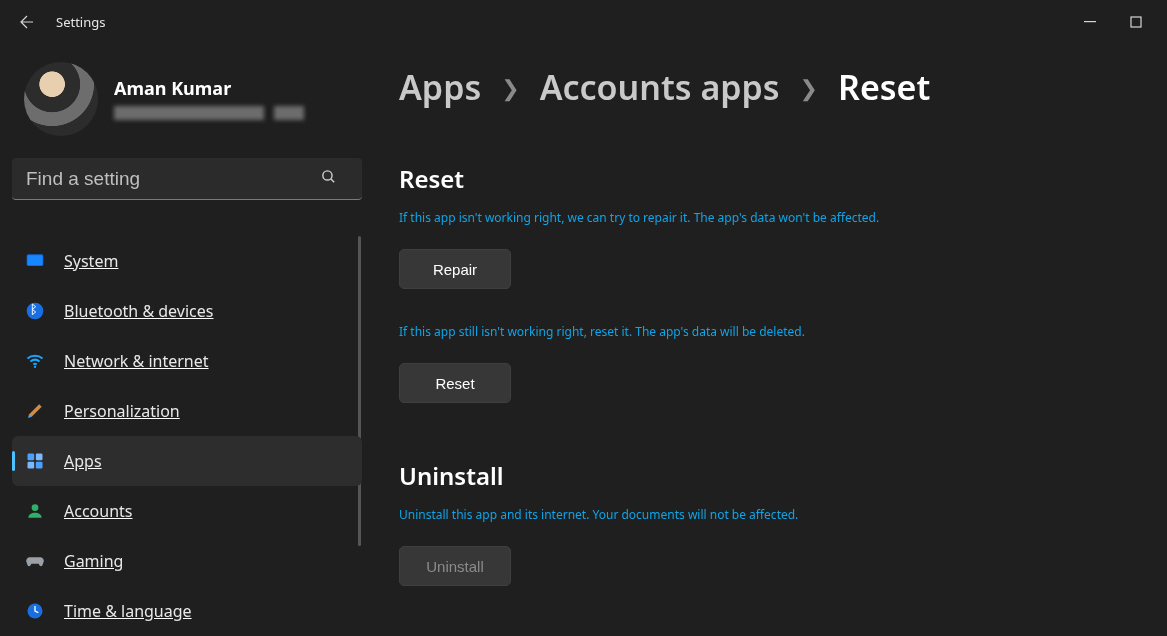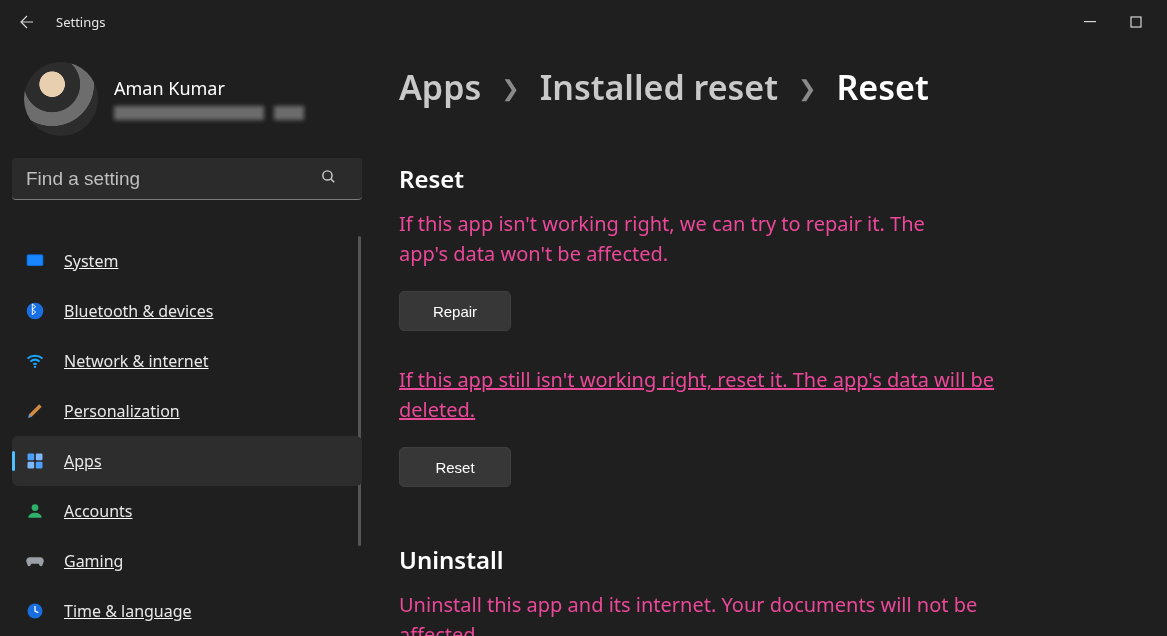--- a/index.html
+++ b/index.html
@@ -45,21 +45,21 @@
     padding: 18px 0 0 12px;
     height: 100px;
   }
   .avatar {
     width: 74px; height: 74px;
     border-radius: 50%;
     background: radial-gradient(circle at 38% 30%, #e8cfb0 0 18%, #2c2c2c 19% 40%, #6d6d6d 41% 60%, #2c2c2c 61% 100%);
     flex-shrink: 0;
   }
   .account-text { margin-left: 16px; }
-  .account-name { font-size: 18px; font-weight: 400; line-height: 1.2; }
+  .account-name { font-size: 18px; font-weight: 700; line-height: 1.2; }
   .account-email {
     margin-top: 6px;
     display: flex; gap: 10px;
   }
   .email-block {
     height: 14px; background: #6c6c6c; filter: blur(2px);
   }
   .eb1 { width: 150px; }
   .eb2 { width: 30px; }
   
@@ -156,22 +156,22 @@
     font-size: 22px;
     font-weight: 400;
     position: relative; top: -4px;
   }
   .section-title {
     font-size: 24px;
     font-weight: 600;
     margin-top: 52px;
   }
   .section-text {
-    font-size: 20px;
-    color: #ec4899;
+    font-size: 12px;
+    color: #0ea5e9;
     margin-top: 14px;
     max-width: 560px;
     line-height: 1.5;
   }
   .section-text.wide { max-width: 640px; }
   .action-btn {
     margin-top: 22px;
     height: 40px;
     min-width: 112px;
     padding: 0 22px;
@@ -179,21 +179,21 @@
     border: 1px solid #3f3f3f;
     border-radius: 5px;
     color: #ffffff;
     font-size: 15px;
     cursor: pointer;
   }
   .action-btn.disabled {
     color: #8b8b8b;
     cursor: default;
   }
-  .section-gap { margin-top: 34px; text-decoration: underline; }
+  .section-gap { margin-top: 34px; }
   .uninstall-title { margin-top: 56px; }
 </style>
 </head>
 <body>
 
 <div class="titlebar">
   <div class="back">
     <svg width="18" height="18" viewBox="0 0 24 24" fill="none" stroke="currentColor" stroke-width="1.6">
         <path d="M12 4l-8 8 8 8M4 12h16"></path>
       </svg>
@@ -323,21 +323,21 @@
         <span>Time &amp; language</span>
       </div>
 
     </div>
   </div>
 
   <div class="content">
     <div class="breadcrumb">
       <span class="crumb-link">Apps</span>
       <span class="chev">❯</span>
-      <span class="crumb-link">Installed reset</span>
+      <span class="crumb-link">Accounts apps</span>
       <span class="chev">❯</span>
       <span>Reset</span>
     </div>
 
     <div class="section-title">Reset</div>
     <div class="section-text">If this app isn't working right, we can try to repair it. The app's data won't be affected.</div>
     <button class="action-btn">Repair</button>
 
     <div class="section-text wide section-gap">If this app still isn't working right, reset it. The app's data will be deleted.</div>
     <button class="action-btn">Reset</button>

